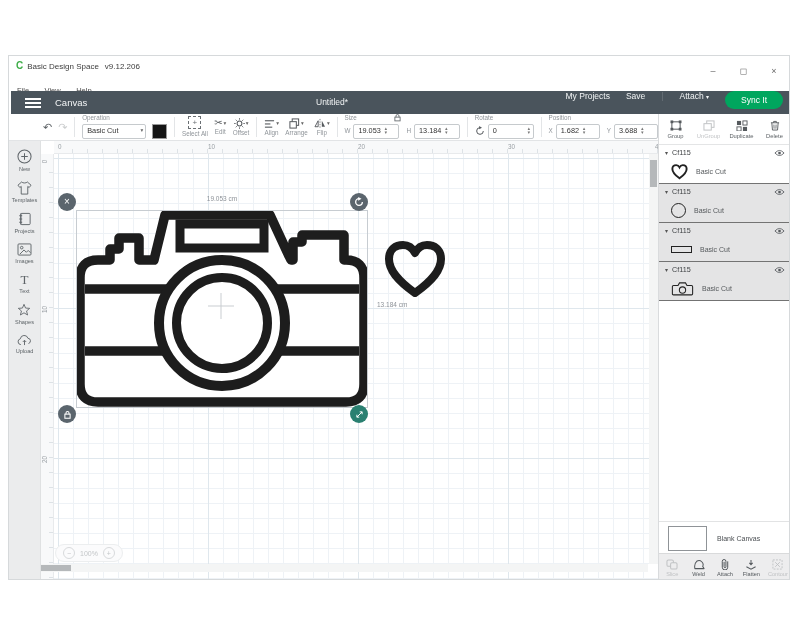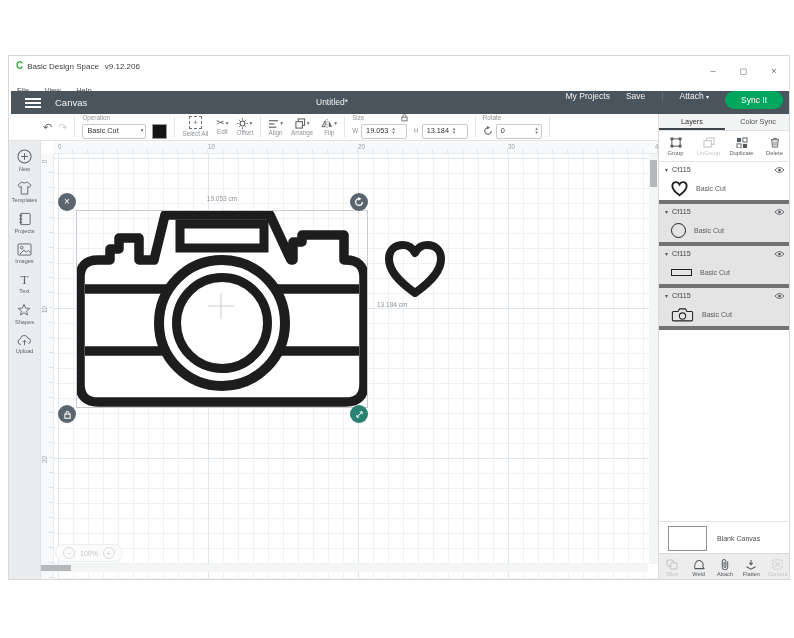--- a/index.html
+++ b/index.html
@@ -69,21 +69,21 @@
   
   #rpanel{position:absolute;left:649px;top:58px;width:133px;height:467px;background:#fff;
     border-left:1px solid #d9dbdd;box-sizing:border-box;}
   #rtabs{display:flex;height:16px;background:#f2f3f3;border-bottom:1px solid #e0e1e2;}
   .rtab{flex:1;text-align:center;font-size:7.3px;color:#555;line-height:15px;}
   .rtab.active{border-bottom:2px solid #3e454b;color:#333;box-sizing:border-box;}
   #ractions{display:flex;height:30px;border-bottom:1px solid #e4e5e6;}
   .ract{flex:1;display:flex;flex-direction:column;align-items:center;justify-content:center;gap:2px;}
   .ract .lbl{font-size:5.8px;color:#5a5f63;}
   .ract.disabled .lbl{color:#c2c4c6;}
-  .lgroup{border-bottom:4px solid #737373;}
+  .lgroup{border-bottom:1px solid #737373;}
   .lgroup.sel{background:#e4e4e5;}
   .lghead{height:15px;display:flex;align-items:center;padding:0 6px;}
   .lghead .nm{font-size:7.2px;color:#3c3f42;margin-left:4px;flex:1;}
   .lgsub{height:23px;display:flex;align-items:center;padding-left:12px;}
   .lgsub .lbl{font-size:7px;color:#55595c;margin-left:8px;}
   .carotl{font-size:6px;color:#555;}
   #blankrow{position:absolute;left:0;right:0;top:407px;height:33px;border-top:1px solid #e2e3e4;
     display:flex;align-items:center;padding-left:9px;box-sizing:border-box;background:#fff;}
   #blanksw{width:37px;height:23px;background:#fff;border:1px solid #8f9397;}
   #blankrow .lbl{font-size:7px;color:#4a4e52;margin-left:10px;}
@@ -267,20 +267,41 @@
           <span>0</span>
           <span class="stepper">
               <span>▲</span>
               <span>▼</span>
             </span>
         </div>
       </div>
     </div>
     <div class="tbdiv"></div>
 
+    <div class="tbcol" style="align-items:flex-start;">
+      <span class="tblabel">Position</span>
+      <div style="display:flex;align-items:center;gap:3px;">
+        <span class="tblabel" style="margin:0;">X</span>
+        <div class="tbfield" style="width:36px;">
+          <span>1.682</span>
+          <span class="stepper">
+              <span>▲</span>
+              <span>▼</span>
+            </span>
+        </div>
+        <span class="tblabel" style="margin:0 0 0 4px;">Y</span>
+        <div class="tbfield" style="width:36px;">
+          <span>3.688</span>
+          <span class="stepper">
+              <span>▲</span>
+              <span>▼</span>
+            </span>
+        </div>
+      </div>
+    </div>
   </div>
 
   <div id="sidebar">
     <div class="sbitem">
       <svg width="15" height="15" viewBox="0 0 16 16">
           <circle cx="8" cy="8" r="7" fill="none" stroke="#5e6468" stroke-width="1.1"></circle>
           <line x1="8" y1="4.5" x2="8" y2="11.5" stroke="#5e6468" stroke-width="1.1"></line>
           <line x1="4.5" y1="8" x2="11.5" y2="8" stroke="#5e6468" stroke-width="1.1"></line>
         </svg>
       <span class="lbl">New</span>
@@ -391,24 +412,20 @@
 
     <div id="hscroll">
         <div id="hthumb"></div>
       </div>
     <div id="vscroll">
         <div id="vthumb"></div>
       </div>
   </div>
 
   <div id="rpanel">
-    <div id="rtabs">
-      <div class="rtab active">Layers</div>
-      <div class="rtab">Color Sync</div>
-    </div>
     <div id="ractions">
       <div class="ract">
         <svg width="12" height="11" viewBox="0 0 13 12">
             <rect x="2" y="2" width="9" height="8" fill="none" stroke="#55595d" stroke-width="1.1"></rect>
             <rect x="0.5" y="0.5" width="3" height="3" fill="#55595d"></rect>
             <rect x="9.5" y="0.5" width="3" height="3" fill="#55595d"></rect>
             <rect x="0.5" y="8.5" width="3" height="3" fill="#55595d"></rect>
             <rect x="9.5" y="8.5" width="3" height="3" fill="#55595d"></rect>
           </svg>
         <span class="lbl">Group</span>

